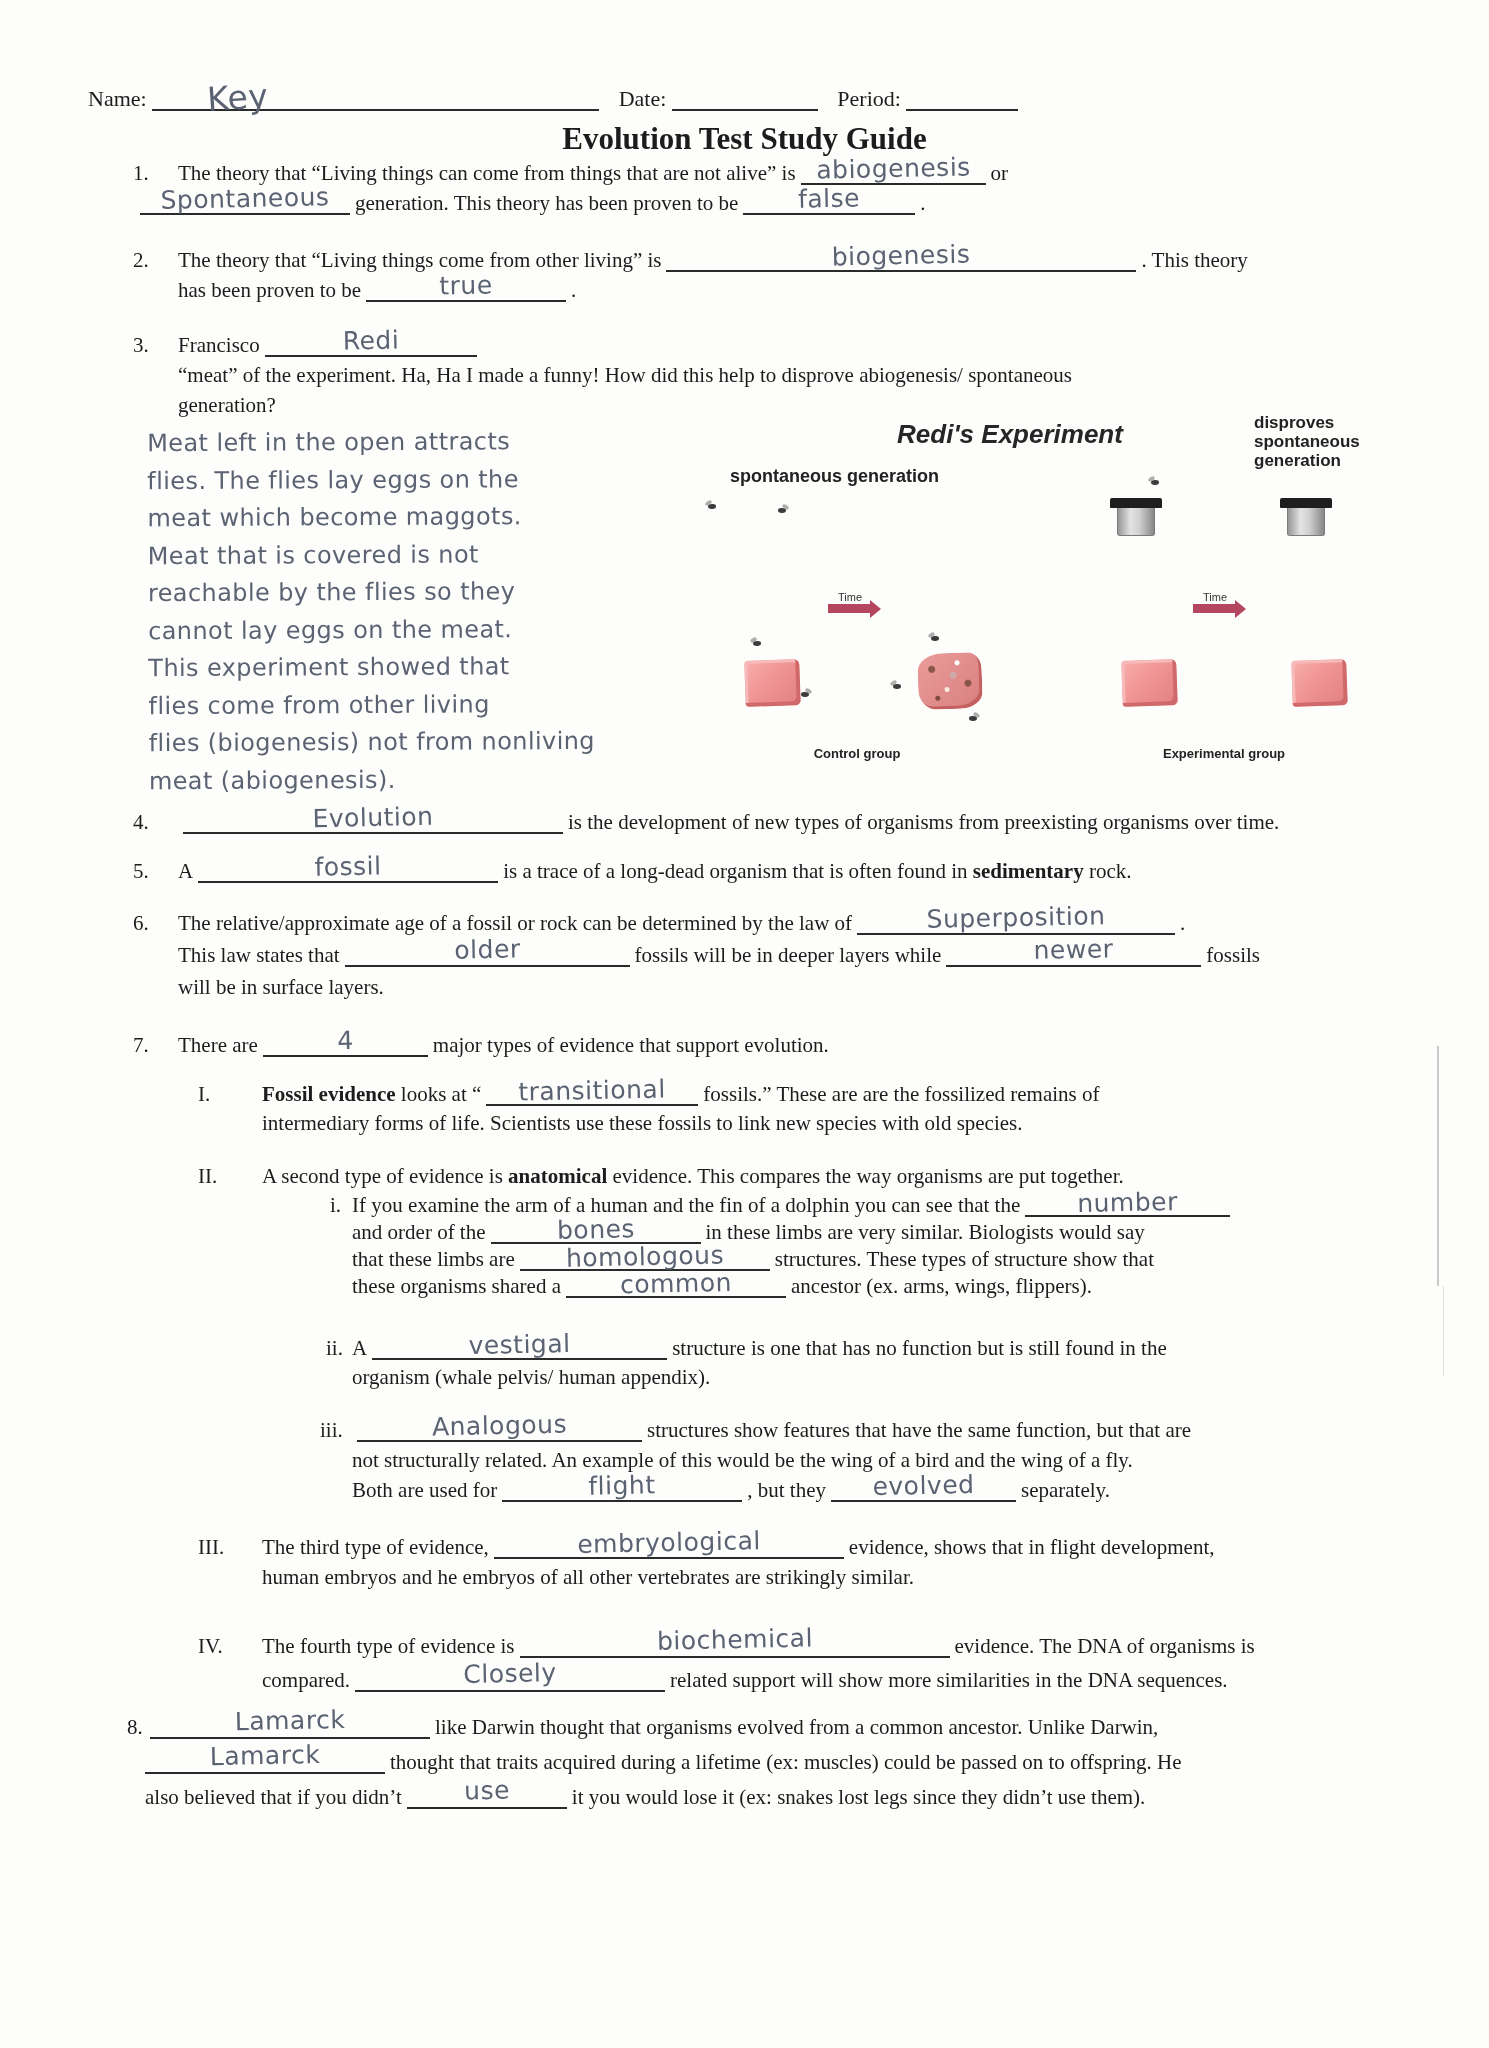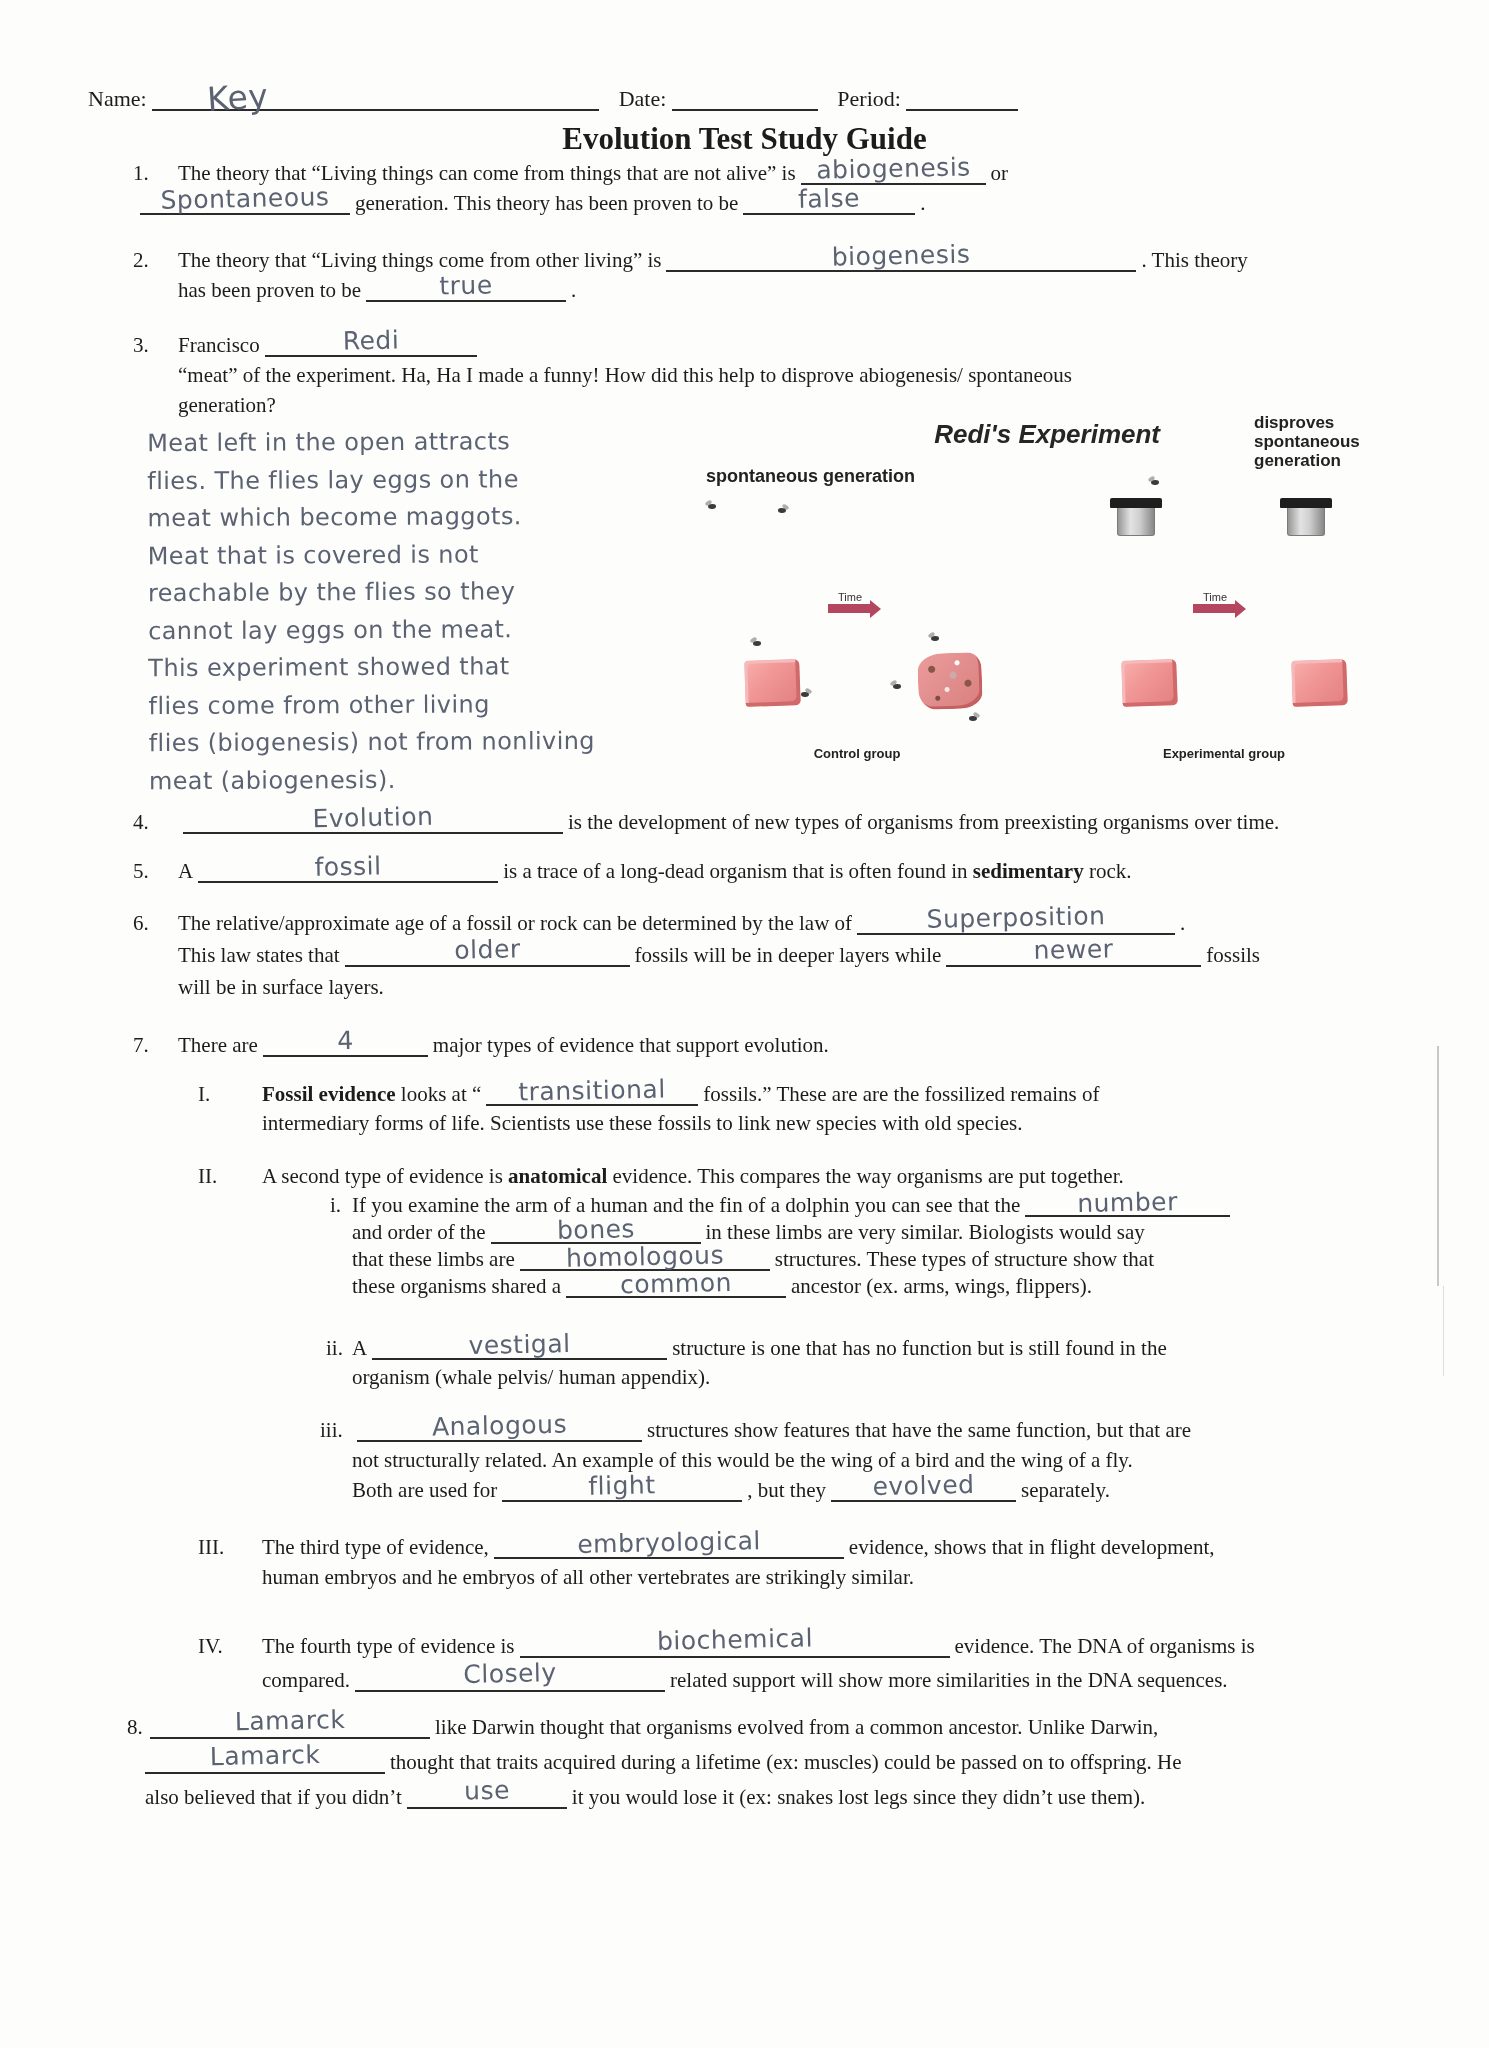--- a/index.html
+++ b/index.html
@@ -23,23 +23,23 @@
   
   .hdr{position:absolute;top:86px;left:88px;width:1320px;font-size:22px;white-space:nowrap;}
   .hline{display:inline-block;position:relative;border-bottom:2px solid #2a2a2a;height:20px;
          vertical-align:-5px;}
   .hline .hw{position:absolute;bottom:-8px;left:55px;font-size:33px;transform:rotate(-4deg);}
   .title{position:absolute;top:121px;left:0;width:100%;text-align:center;
          font-size:31px;font-weight:bold;}
   
   .fig{position:absolute;left:700px;top:413px;width:720px;height:368px;
        font-family:"Liberation Sans",sans-serif;}
-  .fig-title{position:absolute;left:160px;top:6px;width:300px;text-align:right;
+  .fig-title{position:absolute;left:160px;top:6px;width:300px;text-align:center;
              font-size:26px;font-weight:bold;font-style:italic;color:#262626;}
-  .fig-left-label{position:absolute;left:6px;top:53px;font-size:18px;font-weight:bold;color:#222;}
+  .fig-left-label{position:absolute;left:30px;top:53px;font-size:18px;font-weight:bold;color:#222;}
   .fig-right-label{position:absolute;left:554px;top:0;font-size:17px;line-height:19px;
                    font-weight:bold;color:#222;}
   .time{position:absolute;width:60px;}
   .time .tlabel{font-size:11px;color:#333;margin-left:10px;line-height:12px;}
   .time .arrow{width:42px;height:9px;background:var(--arrow);position:relative;margin-top:1px;}
   .time .arrow::after{content:"";position:absolute;right:-11px;top:-4.5px;
         border-left:11px solid var(--arrow);
         border-top:9px solid transparent;border-bottom:9px solid transparent;}
   .jar{position:absolute;width:52px;}
   .jar .rim{width:52px;height:10px;background:#1e1e1e;border-radius:2px 2px 1px 1px;}

